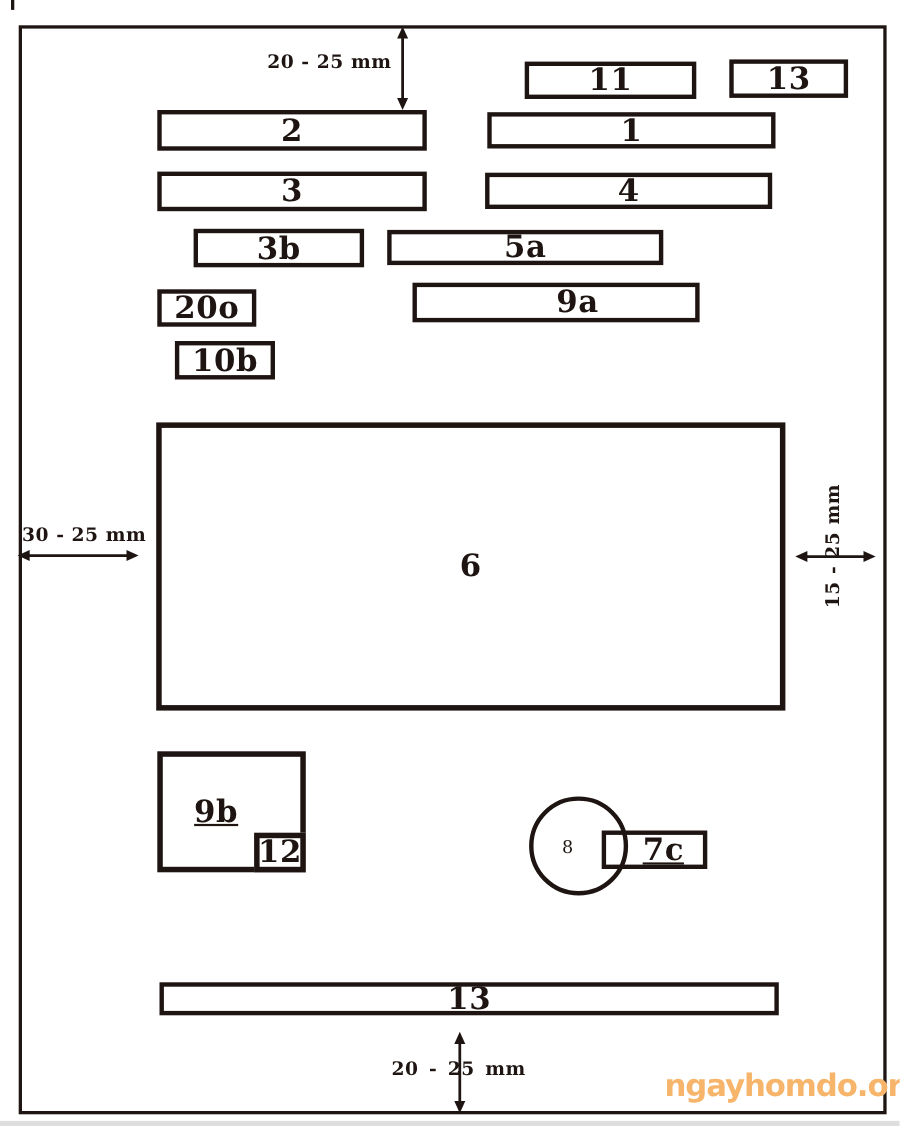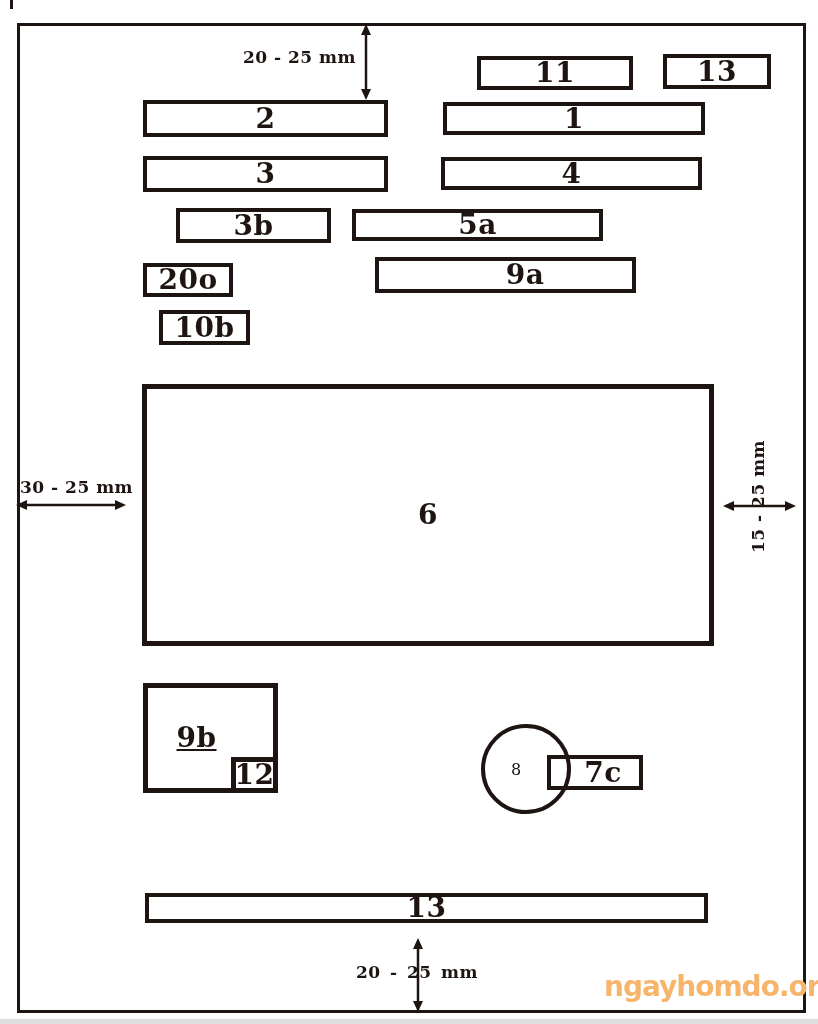--- a/index.html
+++ b/index.html
@@ -12,21 +12,21 @@
     border:3px solid #1e1512;box-sizing:border-box;background:#ffffff;
   }
   .box{
     position:absolute;box-sizing:border-box;border:4px solid #1e1512;
     background:#ffffff;display:flex;align-items:center;justify-content:center;
   }
   .box .lbl{
     font-size:28px;font-weight:bold;letter-spacing:0.5px;line-height:1;
   }
   .box.thick{border-width:5px;}
-  .box.transparent{background:transparent;}
+  .box.transparent{background:transparent;text-decoration:underline;}
   .circle{
     position:absolute;box-sizing:border-box;border:4px solid #1e1512;
     border-radius:50%;background:transparent;
     display:flex;align-items:center;justify-content:center;
   }
   .dim-label{
     position:absolute;font-size:17px;font-weight:bold;line-height:1.2;
     white-space:nowrap;letter-spacing:0.5px;
   }
   .dim-label.rot{

